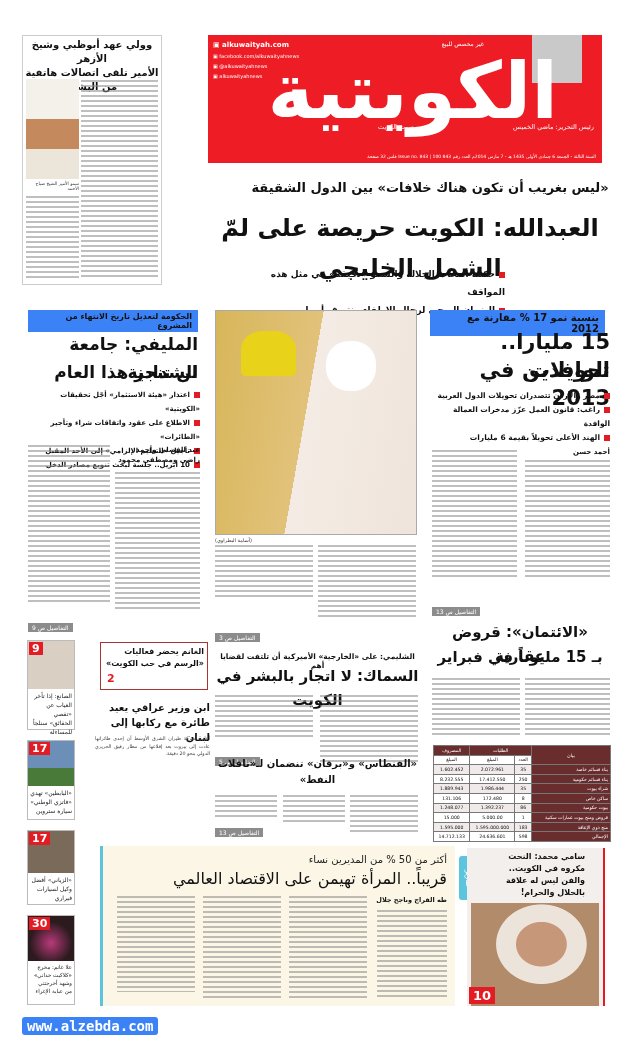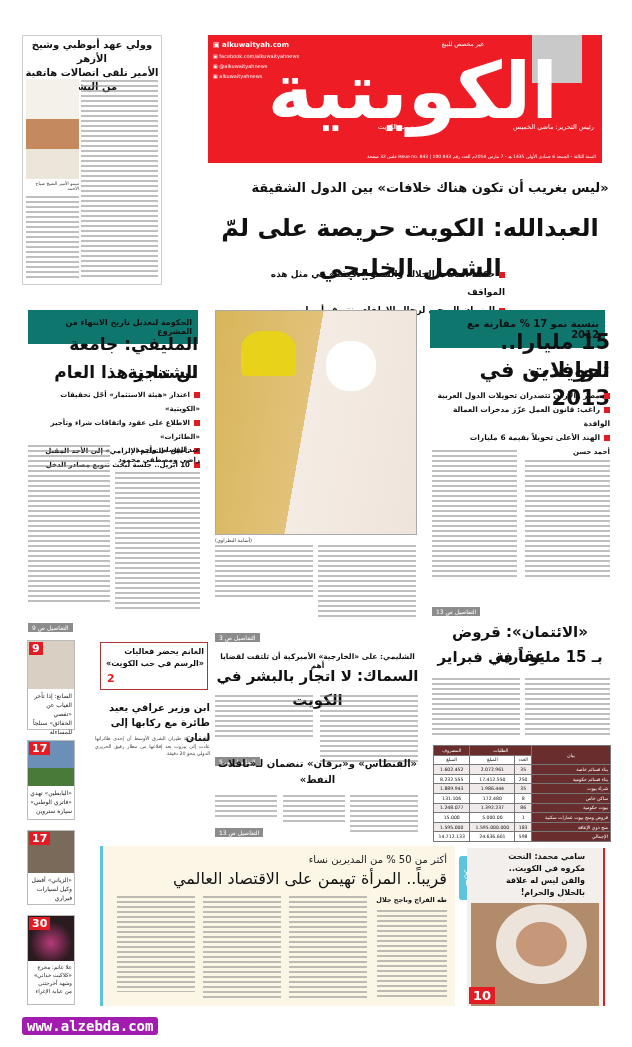--- a/index.html
+++ b/index.html
@@ -3,21 +3,21 @@
 <meta charset="utf-8">
 <style>
   * { box-sizing: border-box; margin: 0; padding: 0; }
   html, body { width: 632px; height: 1047px; background: #ffffff; overflow: hidden; }
   body { position: relative; font-family: "DejaVu Sans", sans-serif; color: #111; direction: rtl; }
   .abs { position: absolute; }
   .txt { font-size: 5.5px; line-height: 8px; color: #444; text-align: justify; }
   .lines { position: absolute; background: repeating-linear-gradient(to bottom, #8a8a8a 0, #8a8a8a 2px, transparent 2px, transparent 5px); opacity: .55; }
   .bullet::before { content: ""; display: inline-block; width: 6px; height: 6px; background: #e31b23; margin-left: 4px; vertical-align: middle; }
   .more { font-size: 6px; background: #8c8c8c; color: #fff; padding: 1px 4px; display: inline-block; }
-  .kicker-box { background: #0f766e; font-weight: bold; font-size: 10px; padding: 8px 6px; text-align: right; }
+  .kicker-box { background: #3b82f6; font-weight: bold; font-size: 10px; padding: 2px 6px; text-align: right; }
   table.t { border-collapse: collapse; width: 100%; font-size: 4.6px; direction: rtl; }
   table.t td, table.t th { border: 1px solid #777; padding: 0 2px; height: 9.6px; text-align: center; }
   table.t th { background: #6a2d2d; color: #fff; font-weight: normal; }
   table.t tr.sub th { background: #fff; color: #111; }
   table.t td.lbl { background: #6a2d2d; color: #fff; text-align: right; }
   table.t tr:nth-child(odd) td:not(.lbl) { background: #f1eaea; }
   .side-card { position: absolute; left: 27px; width: 48px; border: 1px solid #bbb; background: #fff; }
   .side-card .num { position: absolute; top: 1px; left: 1px; background: #e31b23; color: #fff; font-weight: bold; font-size: 11px; padding: 0 3px; }
   .side-card .cap { font-size: 7px; line-height: 10px; text-align: right; padding: 2px; color: #222; }
 </style>
@@ -212,14 +212,14 @@
   <div class="lines" style="right:260px;top:50px;width:78px;height:96px;"></div>
 </div>
 
 <div class="abs" style="left:467px;top:848px;width:138px;height:158px;background:#f3efec;border-right:2px solid #e31b23;overflow:hidden;">
   <div style="padding:3px 18px;font-weight:bold;font-size:8px;line-height:12px;text-align:right;">سامي محمد: النحت مكروه في الكويت.. والفن ليس له علاقة بالحلال والحرام!</div>
   <div class="abs" style="left:4px;top:55px;width:128px;height:103px;background:radial-gradient(ellipse at 55% 40%,#c7977a 0,#c7977a 25%,#ece4da 26%,#ece4da 45%,#b28b6a 46%);"></div>
   <span class="abs" style="left:2px;bottom:2px;background:#e31b23;color:#fff;font-weight:bold;font-size:13px;padding:1px 4px;">10</span>
 </div>
 
 <div class="abs" style="left:0;top:1014px;width:632px;height:28px;">
-  <div class="abs" style="left:22px;top:3px;background:#a21caf;color:#fff;font-family:'DejaVu Sans Mono',monospace;font-weight:bold;font-size:14px;padding:1px 5px;border-radius:3px;direction:ltr;">www.alzebda.com</div>
+  <div class="abs" style="left:22px;top:3px;background:#3b82f6;color:#fff;font-family:'DejaVu Sans Mono',monospace;font-weight:bold;font-size:14px;padding:1px 5px;border-radius:3px;direction:ltr;">www.alzebda.com</div>
 </div>
 
 </body></html>

